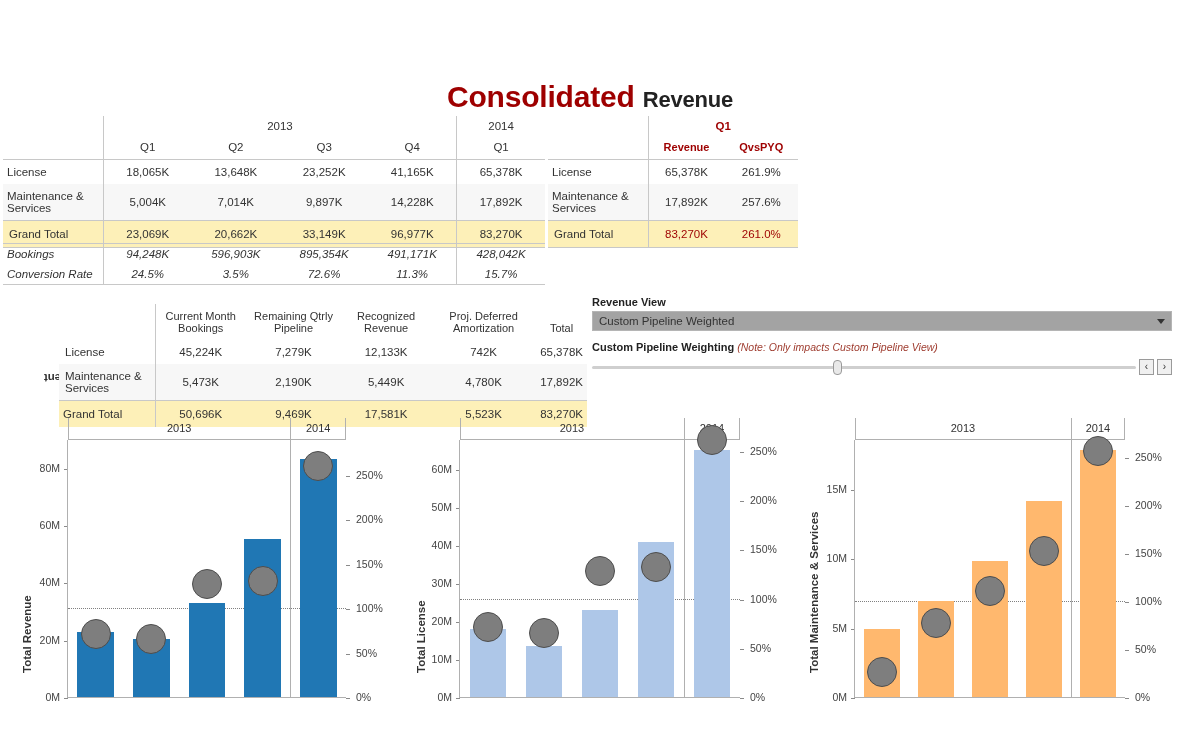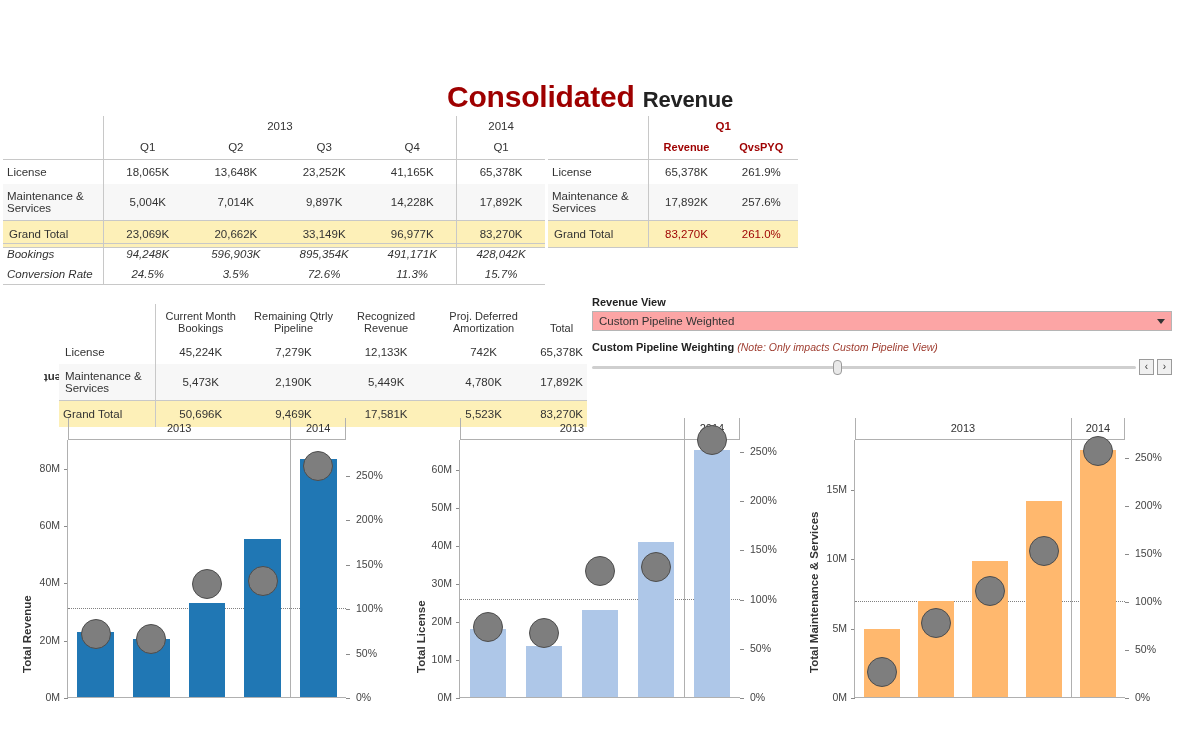--- a/index.html
+++ b/index.html
@@ -82,21 +82,21 @@
   #proj-table tr.r-total { background:#fdf0b8; font-weight:bold; }
   #proj-table tr.r-total td { padding:7px 4px; }
   #proj-table .sep-top td { border-top:1px solid #c8c8c8; }
   #proj-table .vline { border-left:1px solid #c8c8c8; }
 
   
   #controls { position:absolute; left:592px; top:296px; width:580px; }
   #controls .ctl-label { font-weight:bold; font-size:11px; color:#222; margin-bottom:3px; }
   #controls .ctl-note { font-weight:normal; font-style:italic; color:#9e3b2e; font-size:10.5px; }
   .select-box {
-    height:20px; border:1px solid #b5b5b5; background:#fca5a5;
+    height:20px; border:1px solid #b5b5b5; background:#a3a3a3;
     display:flex; align-items:center; padding:0 6px;
     font-size:11.5px; color:#333; position:relative;
   }
   .select-box .caret {
     margin-left:auto; width:0; height:0;
     border-left:4px solid transparent; border-right:4px solid transparent;
     border-top:5px solid #333;
   }
   .input-box {
     height:20px; border:1px solid #b5b5b5; background:#fff;

